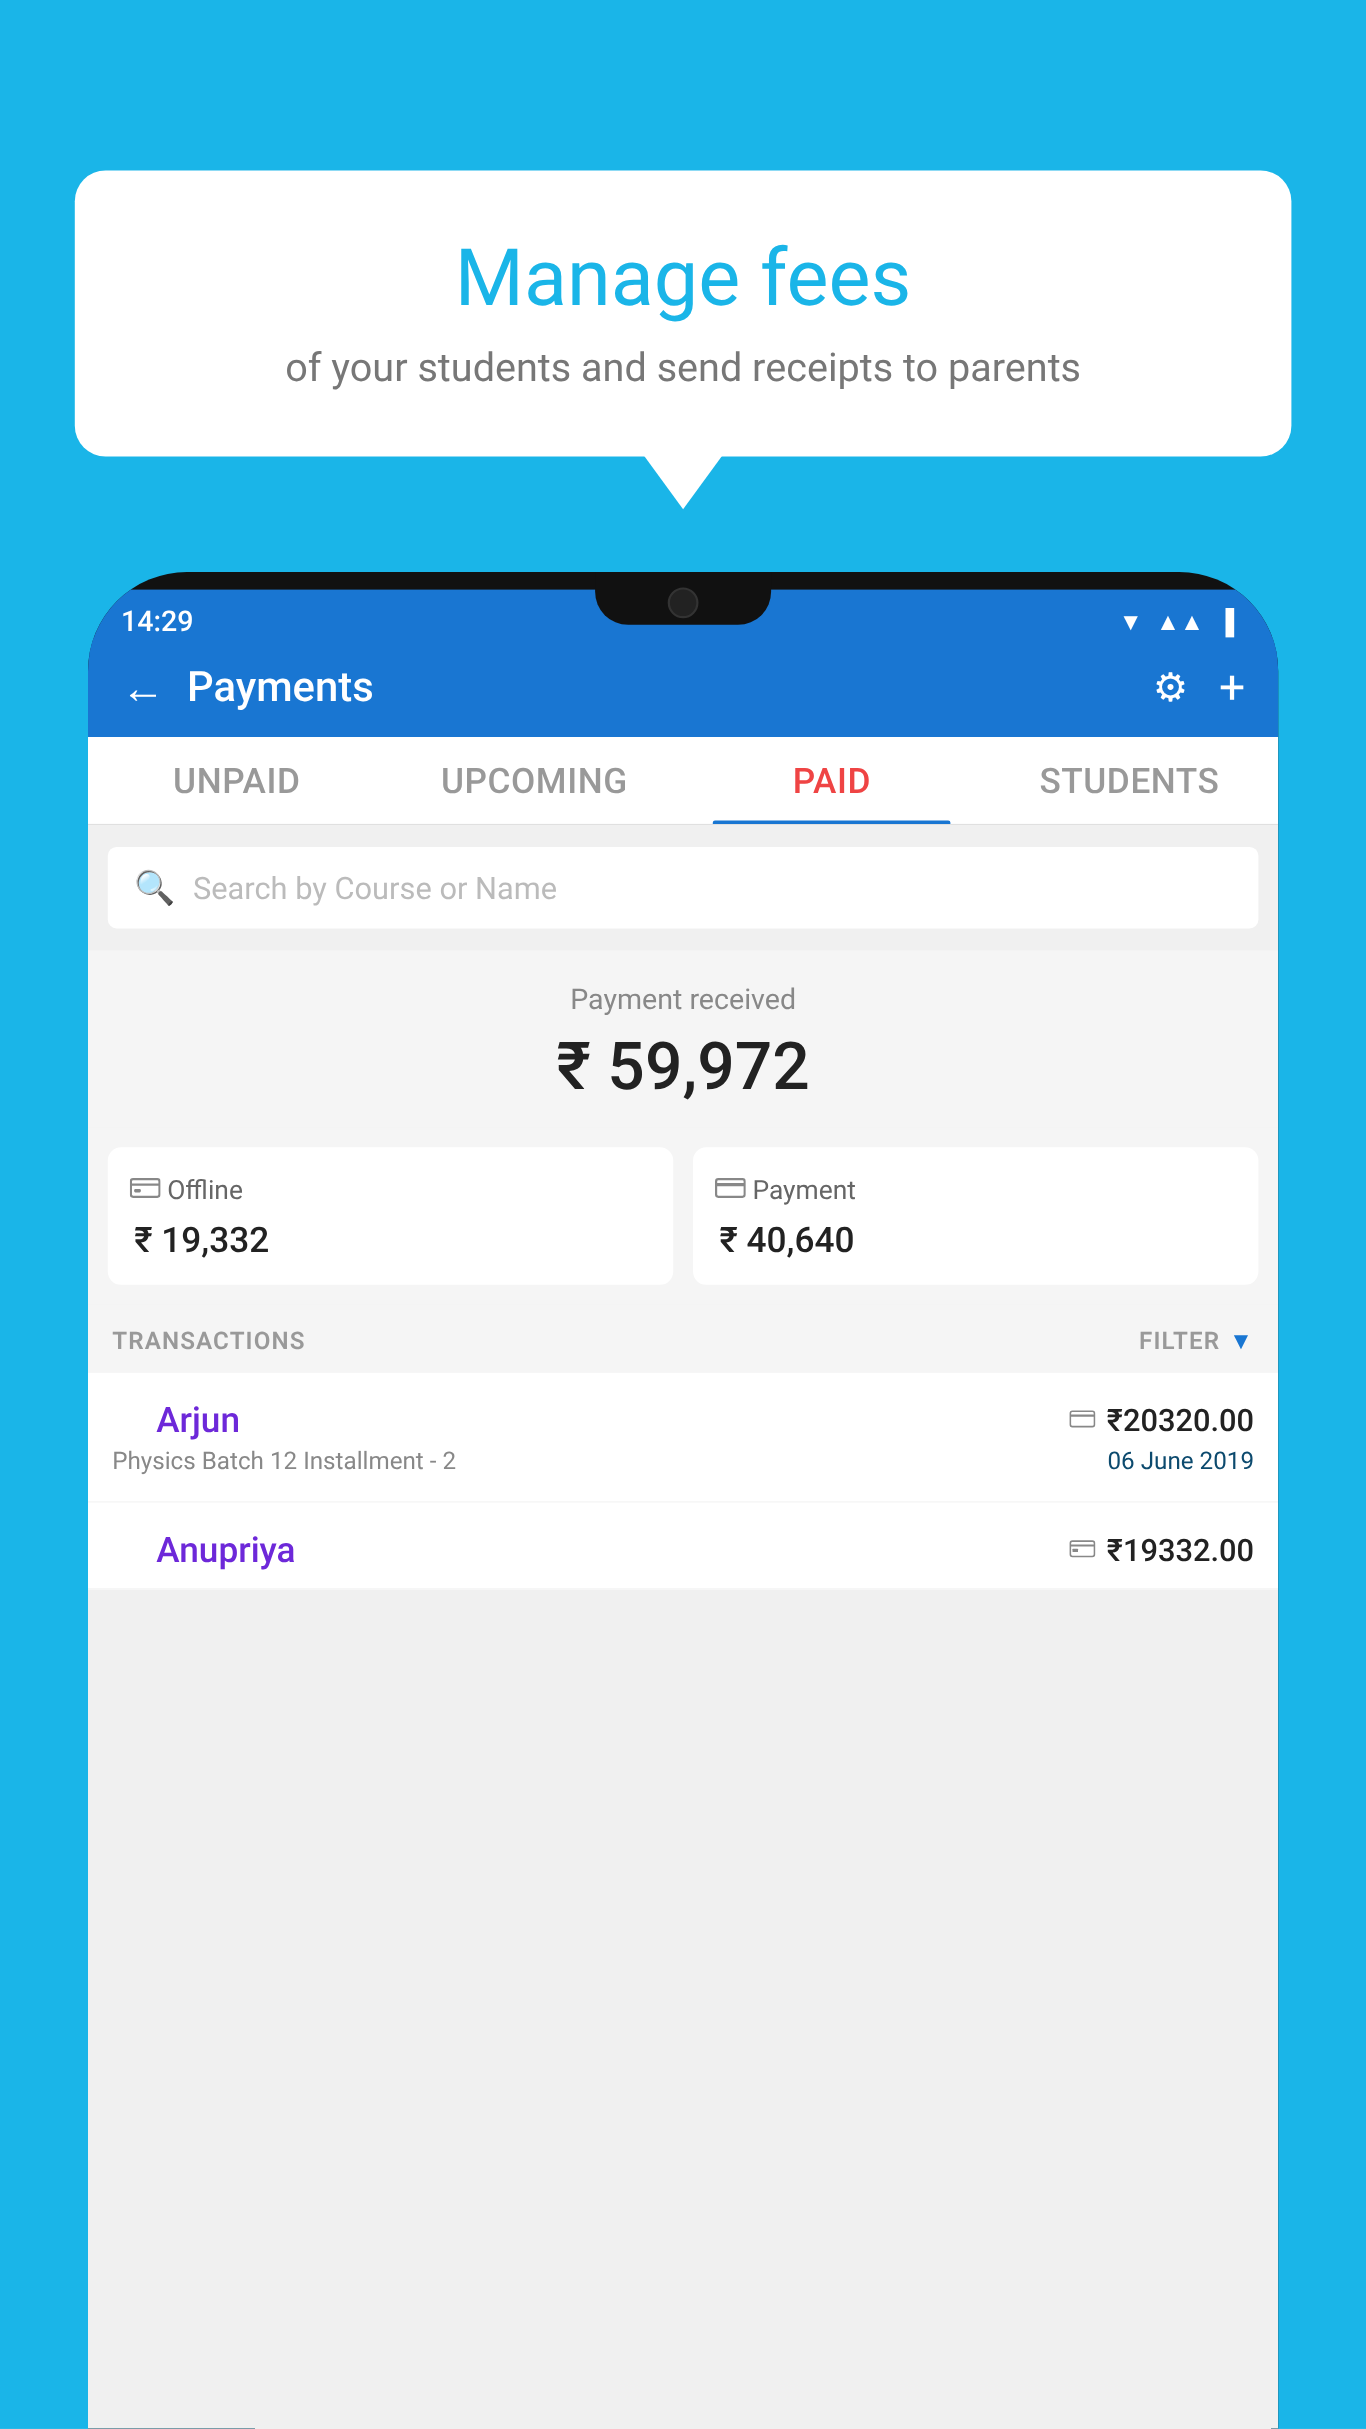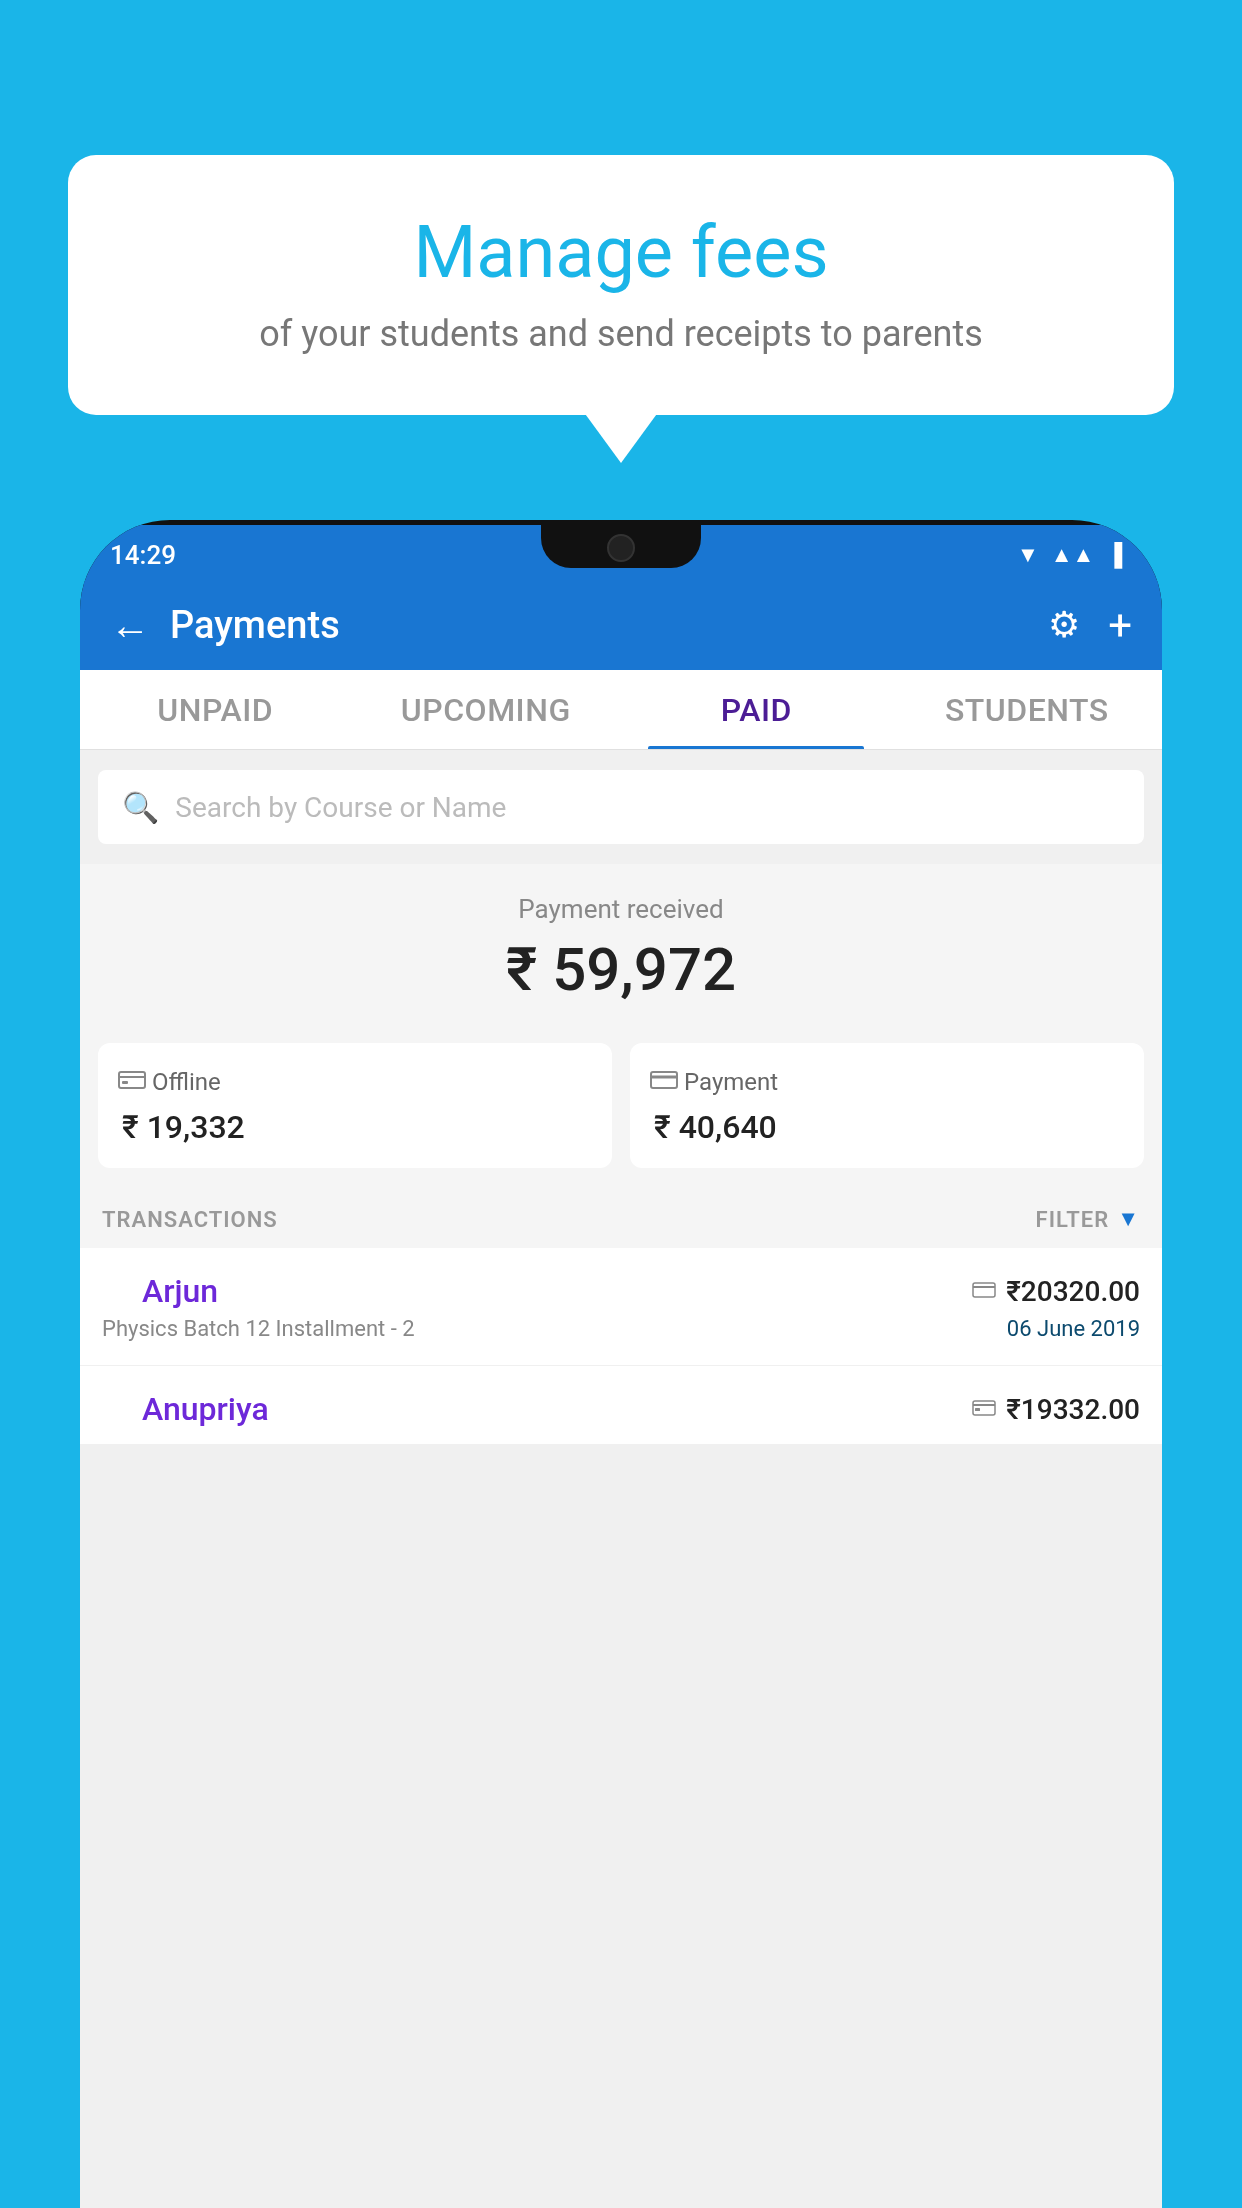--- a/index.html
+++ b/index.html
@@ -111,21 +111,21 @@
       width: 28px;
       height: 28px;
       background: #222;
       border-radius: 50%;
       border: 2px solid #333;
     }
 
     
     .status-bar {
       position: absolute;
-      top: 5px;
+      top: 16px;
       left: 0;
       right: 0;
       height: 60px;
       background: #1976d2;
       display: flex;
       align-items: center;
       justify-content: space-between;
       padding: 0 40px 0 30px;
       z-index: 5;
     }
@@ -217,21 +217,21 @@
       height: 100%;
       display: flex;
       align-items: center;
       justify-content: center;
       letter-spacing: 0.5px;
       position: relative;
       cursor: pointer;
     }
 
     .tab.active {
-      color: #4c1d95;
+      color: #ef4444;
     }
 
     .tab.active::after {
       content: '';
       position: absolute;
       bottom: 0;
       left: 10%;
       right: 10%;
       height: 3px;
       background: #1976d2;

